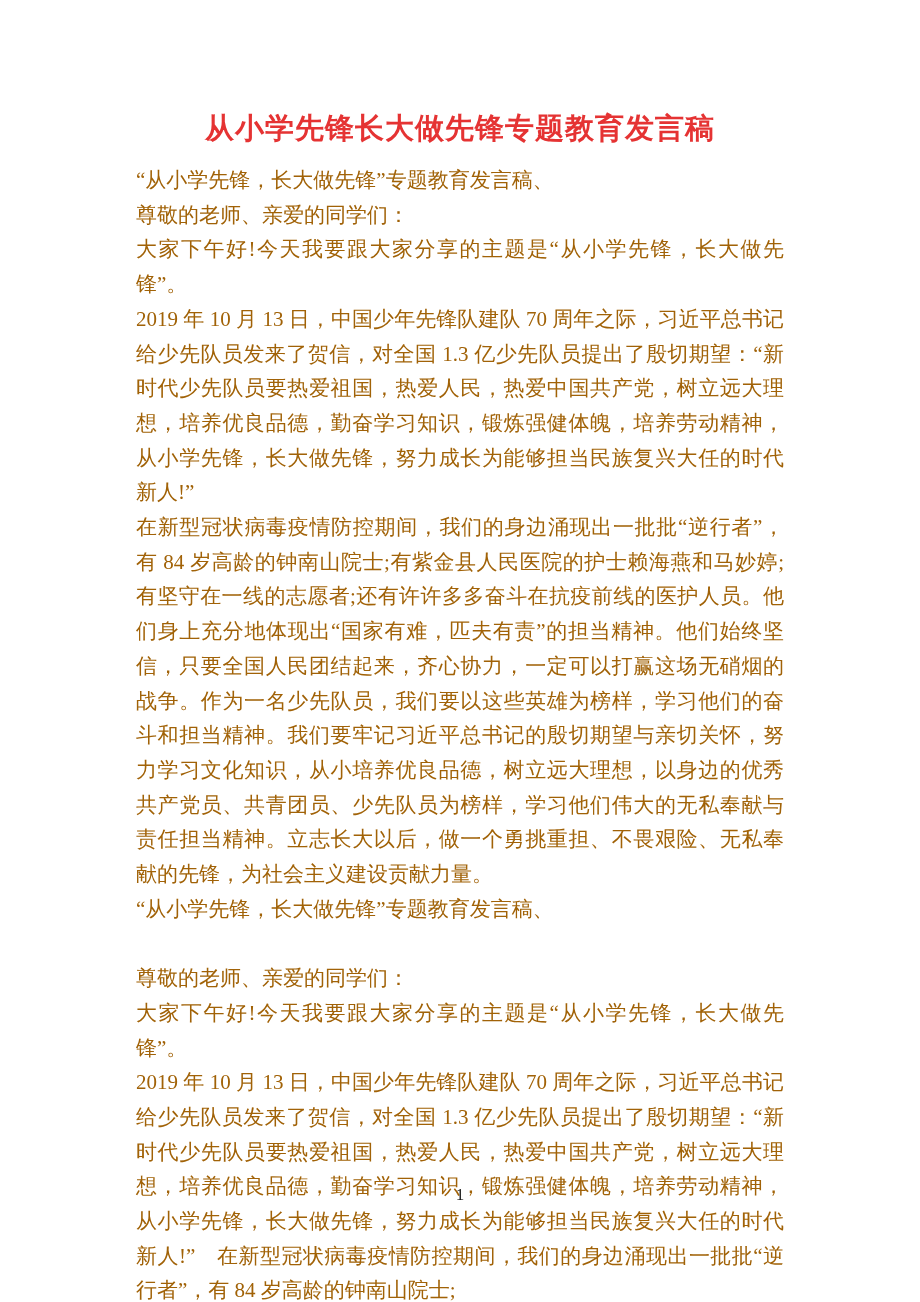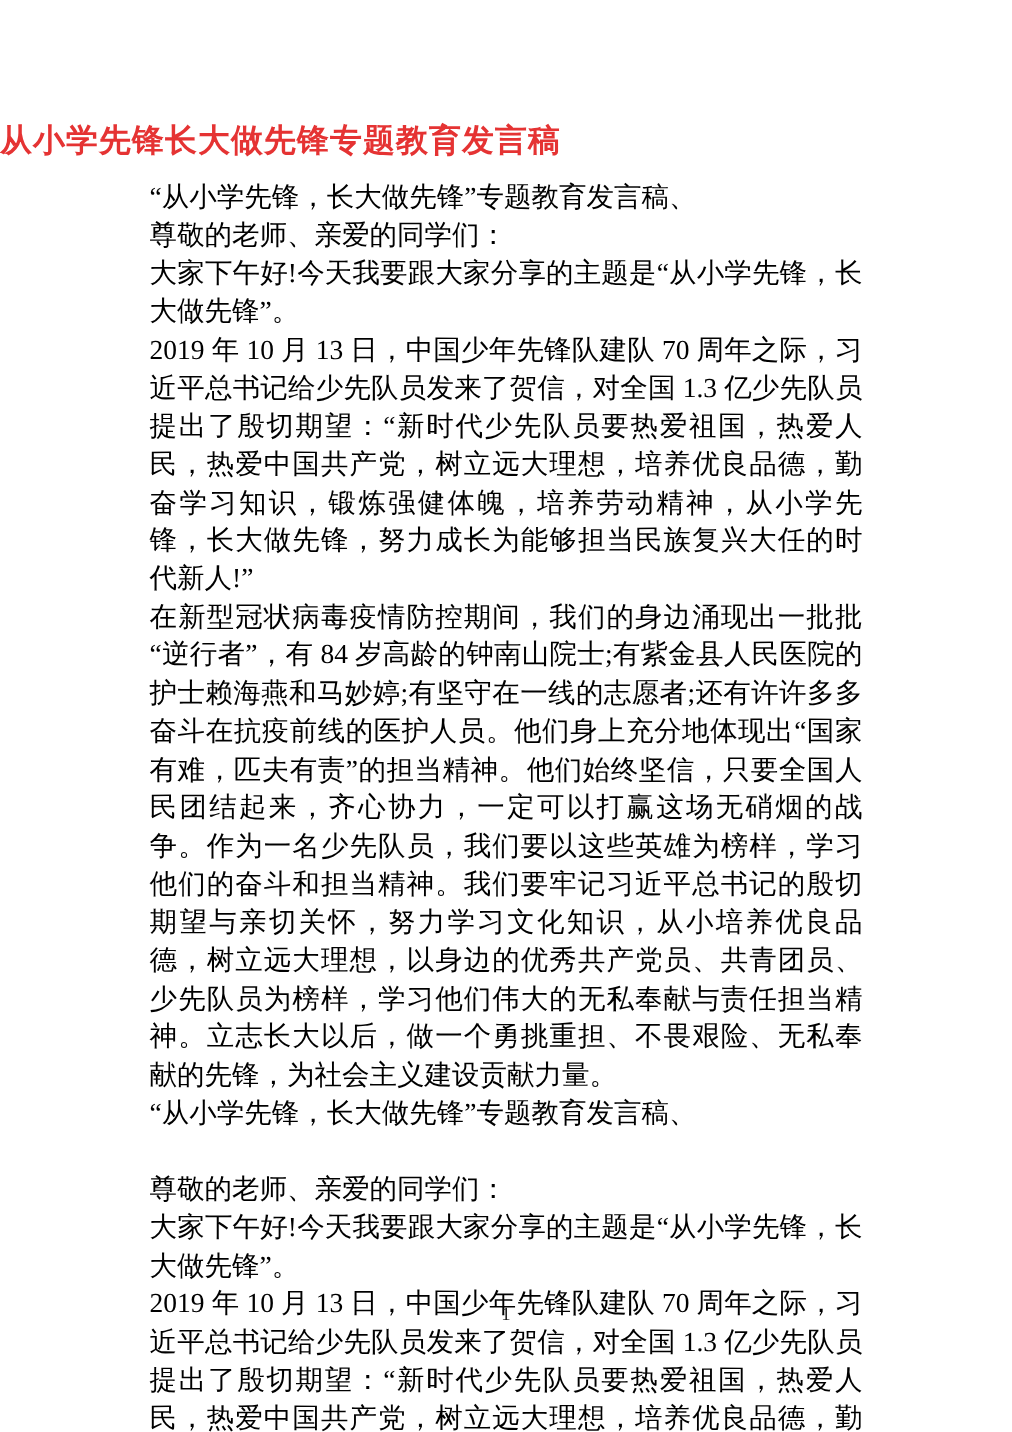--- a/index.html
+++ b/index.html
@@ -14,38 +14,38 @@
     overflow: hidden;
     font-family: "Liberation Serif", "DejaVu Serif", serif;
   }
   .doc-page {
     position: absolute;
     inset: 0;
     background: #ffffff;
   }
   .doc-title {
     margin: 106px 0 0 0;
-    text-align: left;
+    text-align: center;
     font-size: 29px;
     line-height: 44px;
     font-weight: 700;
     color: #e53333;
     letter-spacing: 1px;
   }
   .doc-content {
     width: 648px;
     margin: 13px auto 0 auto;
   }
   .doc-content p {
     margin: 0;
     padding: 0;
-    font-size: 25px;
+    font-size: 21px;
     line-height: 34.7px;
     min-height: 34.7px;
-    color: #000000;
+    color: #a16207;
     text-align: justify;
     word-break: break-all;
   }
   .page-number {
     position: absolute;
     left: 0;
     top: 1184px;
     width: 100%;
     text-align: center;
     font-size: 17px;

